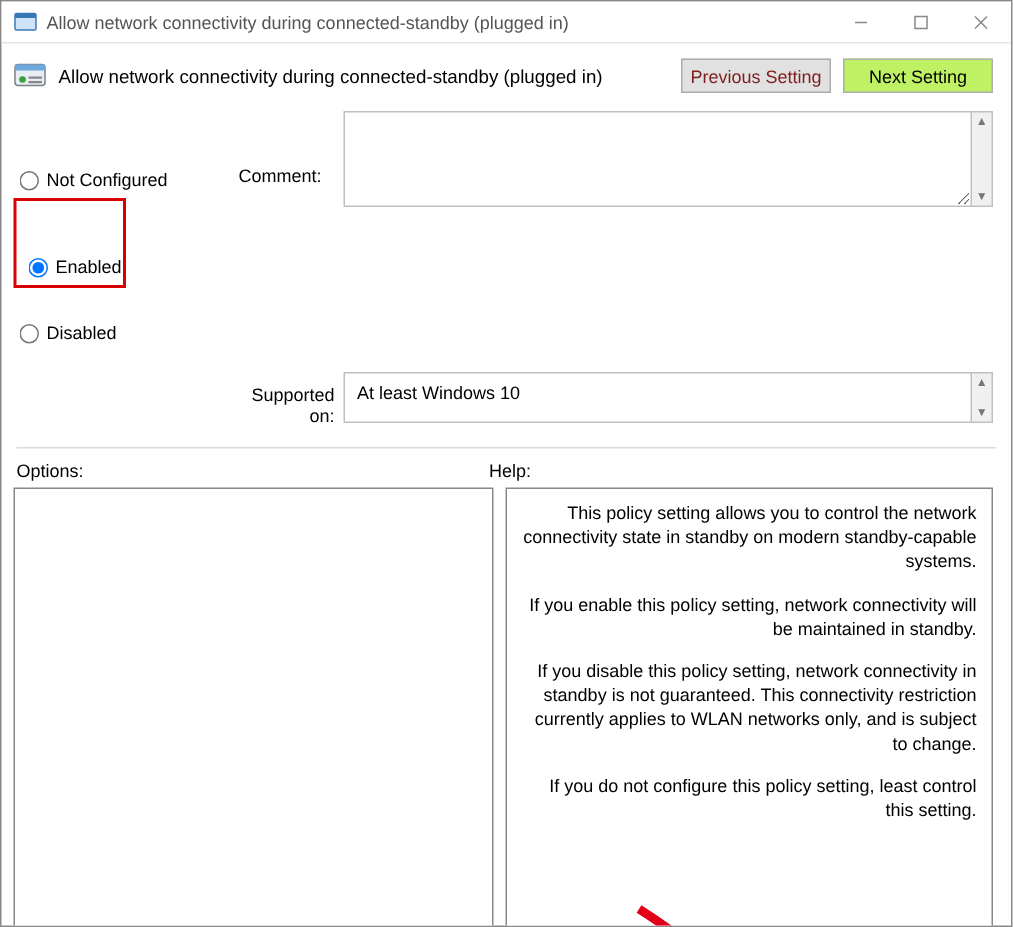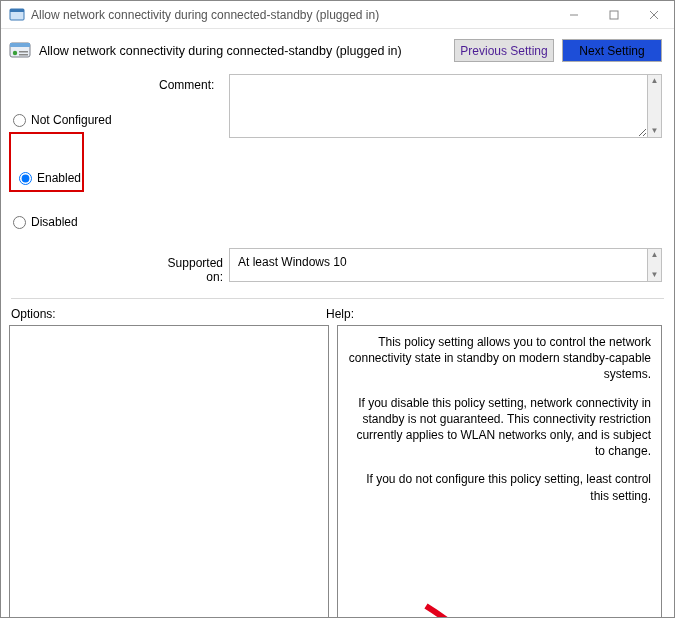--- a/index.html
+++ b/index.html
@@ -35,40 +35,40 @@
   }
   .header .policy-icon { width: 22px; height: 22px; }
   .header .heading { flex: 1; font-size: 12.5px; color: #000; }
   .nav-btn {
     width: 100px; height: 23px;
     border: 1px solid #adadad;
     background: #e1e1e1;
     font-size: 12px;
     display: inline-flex; align-items: center; justify-content: center;
   }
-  .nav-btn.disabled { color: #4c1d95; background: #e1e1e1; }
-  .nav-btn.enabled { color: #000; background: #1d4ed8; }
+  .nav-btn.disabled { color: #7f1d1d; background: #e1e1e1; }
+  .nav-btn.enabled { color: #000; background: #bef264; }
 
   
   .upper {
     display: grid;
     grid-template-columns: 150px 70px 1fr 14px;
     column-gap: 0;
     padding: 0 12px 0 8px;
   }
   .radio-col { padding-top: 6px; }
   .radio-row { display: flex; align-items: center; height: 24px; padding-left: 2px; margin-top: 32px; }
   .radio-row input[type=radio]{ margin: 0 5px 0 2px; }
   .radio-row label { font-size: 12px; }
   .highlight-box {
     border: 2px solid #d80000;
     padding: 0 4px;
     width: 75px;
   }
-  .lbl-col { padding-top: 8px; font-size: 12px; text-align: left; }
+  .lbl-col { padding-top: 8px; font-size: 12px; text-align: left; margin-top: 32px; }
   .comment-box, .supported-box {
     border: 1px solid #c0c0c0;
     background: #fff;
     width: 100%;
   }
   .comment-box { height: 64px; margin-top:4px;}
   .scroll-gutter {
     border: 1px solid #c0c0c0;
     border-left: none;
     background: #f0f0f0;
@@ -210,20 +210,21 @@
 
 <div class="labels-row">
   <div class="left">Options:</div>
   <div>Help:</div>
 </div>
 
 <div class="panes">
   <div class="pane pane-left"></div>
   <div class="pane pane-right">
     <p>This policy setting allows you to control the network connectivity state in standby on modern standby-capable systems.</p>
+    <p>If you enable this policy setting, network connectivity will be maintained in standby.</p>
     <p>If you disable this policy setting, network connectivity in standby is not guaranteed. This connectivity restriction currently applies to WLAN networks only, and is subject to change.</p>
     <p>If you do not configure this policy setting, least control this setting.</p>
   </div>
 </div>
 
 <div class="footer">
   <svg class="arrow-annot" width="90" height="80" viewBox="0 0 90 80">
     <defs>
       <marker id="ah" markerWidth="8" markerHeight="8" refX="6" refY="4" orient="auto">
         <polygon points="0,0 8,4 0,8" fill="#e3001b"></polygon>

